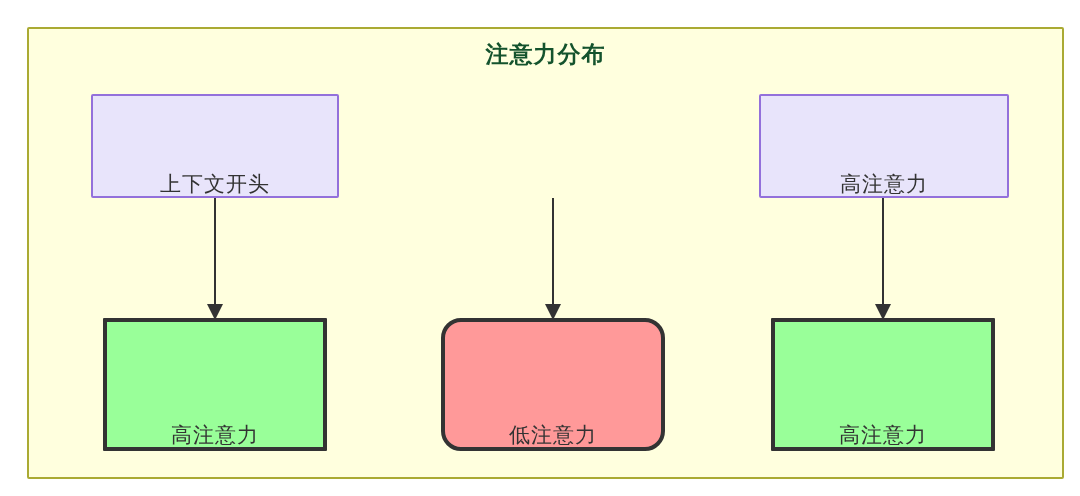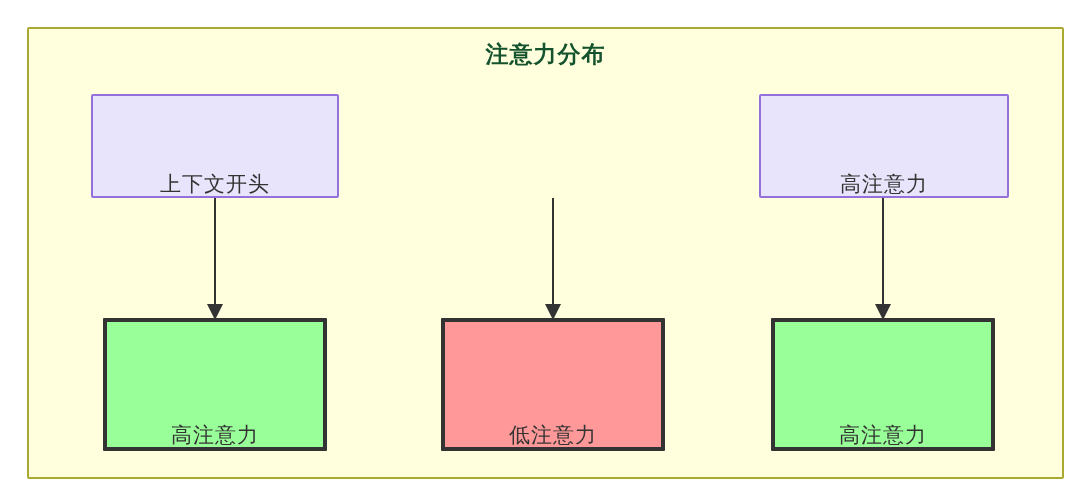--- a/index.html
+++ b/index.html
@@ -71,20 +71,21 @@
     height: 133px;
     border: 4px solid #333333;
     border-radius: 1px;
   }
 
   .node.target.high {
     background: #99ff99;
   }
   .node.target.low {
     background: #ff9999;
+    border-radius: 20px;
   }
 
   
   .col1 { left: 62px;  width: 248px; }
   .col2 { left: 400px; width: 248px; }
   .col3 { left: 730px; width: 250px; }
 
   .col1.target { left: 74px;  width: 224px; }
   .col2.target { left: 412px; width: 224px; }
   .col3.target { left: 742px; width: 224px; }

